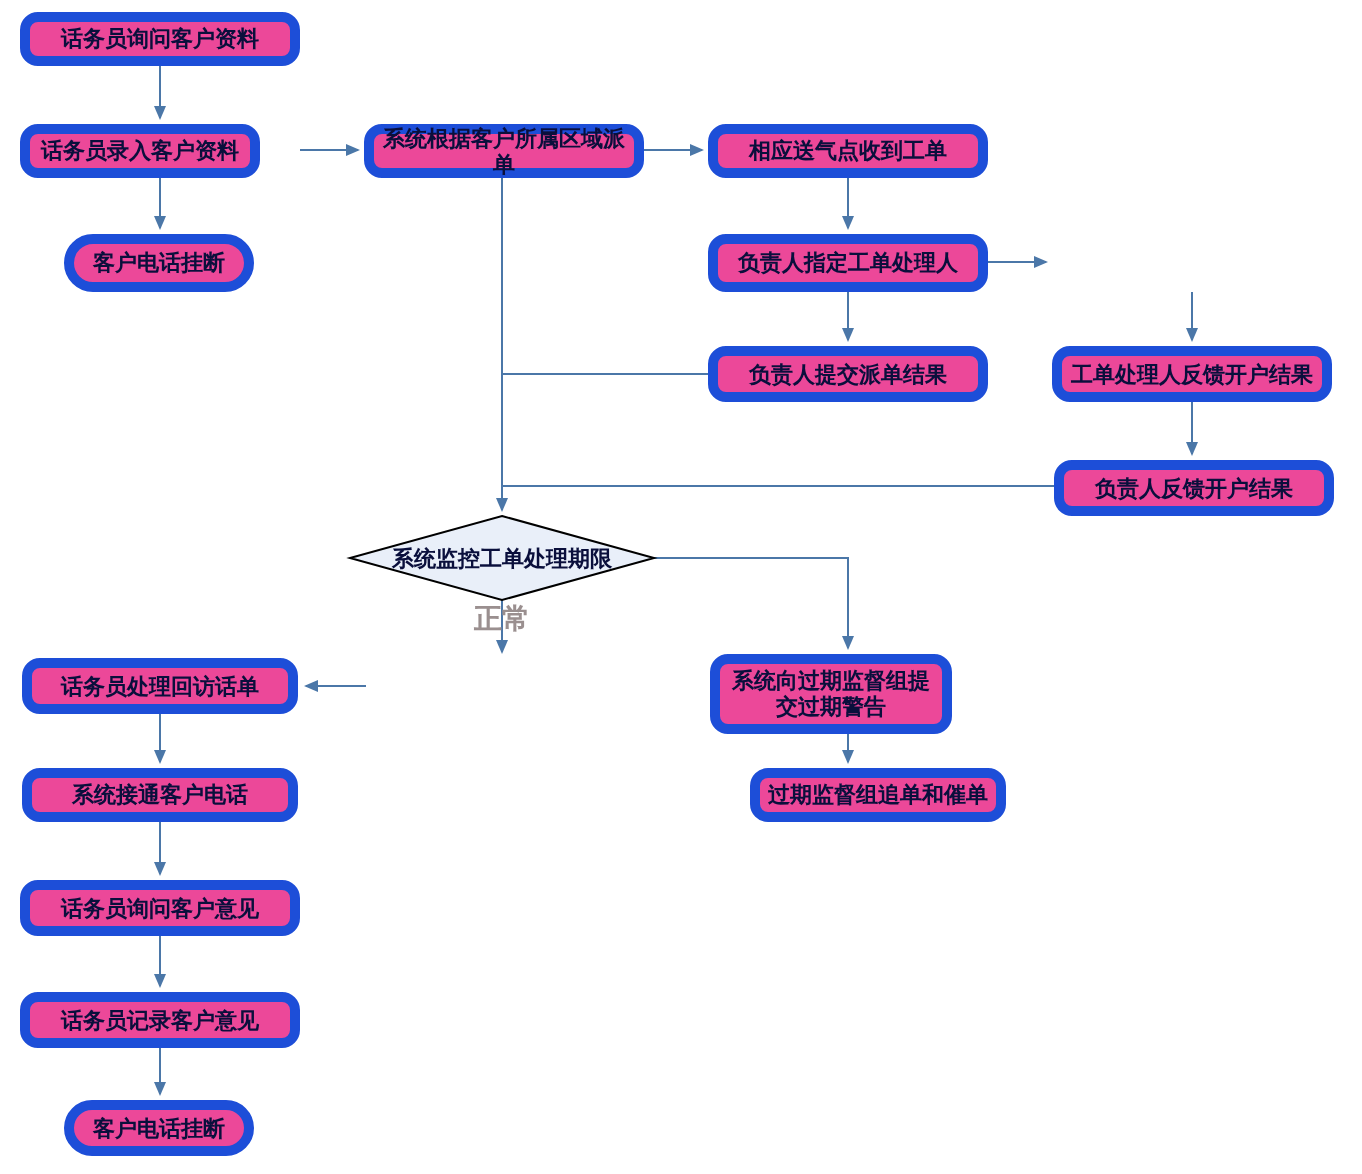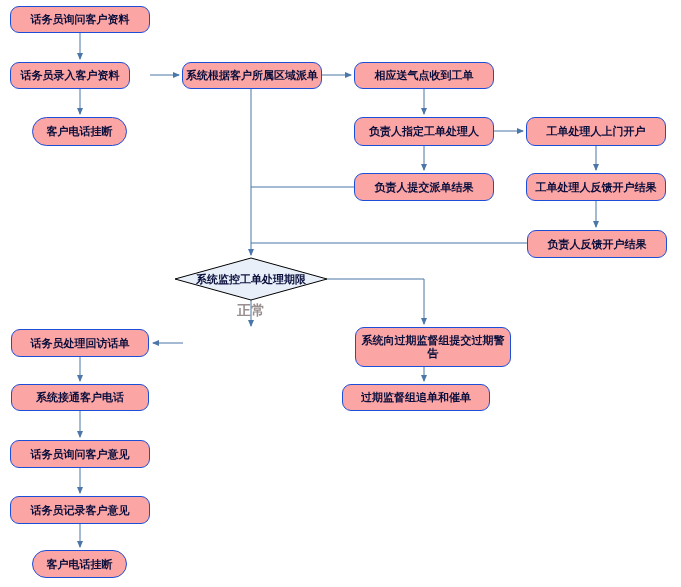--- a/index.html
+++ b/index.html
@@ -3,21 +3,21 @@
 <meta charset="utf-8">
 <style>
   html,body{margin:0;padding:0;background:#fff;}
   #canvas{
     position:relative;width:681px;height:587px;background:#ffffff;
     font-family:"DejaVu Sans",sans-serif;overflow:hidden;
   }
   .edges{position:absolute;left:0;top:0;}
   .node{
     position:absolute;box-sizing:border-box;
-    background:#fca5a5;border:1px solid #1d4ed8;border-radius:9px;
+    background:#ec4899;border:5px solid #1d4ed8;border-radius:9px;
     display:flex;align-items:center;justify-content:center;text-align:center;
     font-weight:bold;font-size:11px;line-height:13px;color:#0a0f3c;
     padding:1px 3px;
   }
   .stadium{border-radius:15px;}
   .diamond-label{background:transparent;border:none;padding:0;}
   .edge-label{
     position:absolute;font-weight:bold;font-size:14px;line-height:11px;
     color:#9a8f8f;white-space:nowrap;
   }
@@ -63,40 +63,39 @@
   <div class="node" style="left:10px;top:62px;width:120px;height:27px">话务员录入客户资料</div>
 
   <div class="node stadium" style="left:32px;top:117px;width:95px;height:29px">客户电话挂断</div>
 
   <div class="node" style="left:182px;top:62px;width:140px;height:27px">系统根据客户所属区域派单</div>
 
   <div class="node" style="left:354px;top:62px;width:140px;height:27px">相应送气点收到工单</div>
 
   <div class="node" style="left:354px;top:117px;width:140px;height:29px">负责人指定工单处理人</div>
 
-  <div class="node" style="left:526px;top:117px;width:140px;height:29px">工单处理人上门开户</div>
 
   <div class="node" style="left:526px;top:173px;width:140px;height:28px">工单处理人反馈开户结果</div>
 
   <div class="node" style="left:354px;top:173px;width:140px;height:28px">负责人提交派单结果</div>
 
   <div class="node" style="left:527px;top:230px;width:140px;height:28px">负责人反馈开户结果</div>
 
   <div class="node diamond-label" style="left:175px;top:258px;width:152px;height:42px">系统监控工单处理期限</div>
 
   <div class="edge-label" style="left:237px;top:305px">正常</div>
 
   <div class="node" style="left:11px;top:329px;width:138px;height:28px">话务员处理回访话单</div>
 
 
-  <div class="node" style="left:355px;top:327px;width:156px;height:40px">系统向过期监督组提交过期警告</div>
+  <div class="node" style="left:355px;top:327px;width:121px;height:40px">系统向过期监督组提交过期警告</div>
 
   <div class="node" style="left:11px;top:384px;width:138px;height:27px">系统接通客户电话</div>
 
-  <div class="node" style="left:342px;top:384px;width:148px;height:27px">过期监督组追单和催单</div>
+  <div class="node" style="left:375px;top:384px;width:128px;height:27px">过期监督组追单和催单</div>
 
   <div class="node" style="left:10px;top:440px;width:140px;height:28px">话务员询问客户意见</div>
 
   <div class="node" style="left:10px;top:496px;width:140px;height:28px">话务员记录客户意见</div>
 
   <div class="node stadium" style="left:32px;top:550px;width:95px;height:28px">客户电话挂断</div>
 
 </div>
 
 </body></html>

